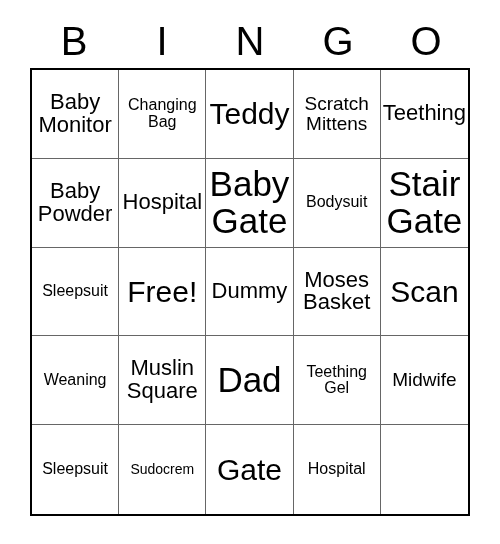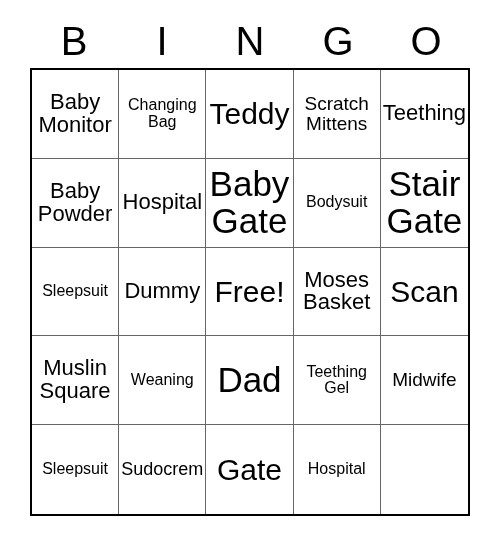--- a/index.html
+++ b/index.html
@@ -80,21 +80,21 @@
     white-space: pre-line;
     word-break: normal;
   }
 
   
   .fs-xl  { font-size: 35px; }
   .fs-lg  { font-size: 30px; }
   .fs-md  { font-size: 22px; }
   .fs-sm  { font-size: 19px; }
   .fs-xs  { font-size: 16px; }
-  .fs-xxs { font-size: 18px; text-align: center; }
+  .fs-xxs { font-size: 14px; text-align: center; }
 </style>
 </head>
 <body>
 
 <div id="card">
 
   <div id="header-row">
     <div class="header-cell">B</div>
     <div class="header-cell">I</div>
     <div class="header-cell">N</div>
@@ -139,39 +139,39 @@
       </div>
     <div class="cell">
         <span class="cell-text fs-xl">Stair
 Gate</span>
       </div>
 
     <div class="cell">
         <span class="cell-text fs-xs">Sleepsuit</span>
       </div>
     <div class="cell">
-        <span class="cell-text fs-md">Dummy</span>
+        <span class="cell-text fs-lg">Free!</span>
       </div>
     <div class="cell">
-        <span class="cell-text fs-lg">Free!</span>
+        <span class="cell-text fs-md">Dummy</span>
       </div>
     <div class="cell">
         <span class="cell-text fs-md">Moses
 Basket</span>
       </div>
     <div class="cell">
         <span class="cell-text fs-lg">Scan</span>
       </div>
 
     <div class="cell">
+        <span class="cell-text fs-xs">Weaning</span>
+      </div>
+    <div class="cell">
         <span class="cell-text fs-md">Muslin
 Square</span>
-      </div>
-    <div class="cell">
-        <span class="cell-text fs-xs">Weaning</span>
       </div>
     <div class="cell">
         <span class="cell-text fs-xl">Dad</span>
       </div>
     <div class="cell">
         <span class="cell-text fs-xs">Teething
 Gel</span>
       </div>
     <div class="cell">
         <span class="cell-text fs-sm">Midwife</span>

